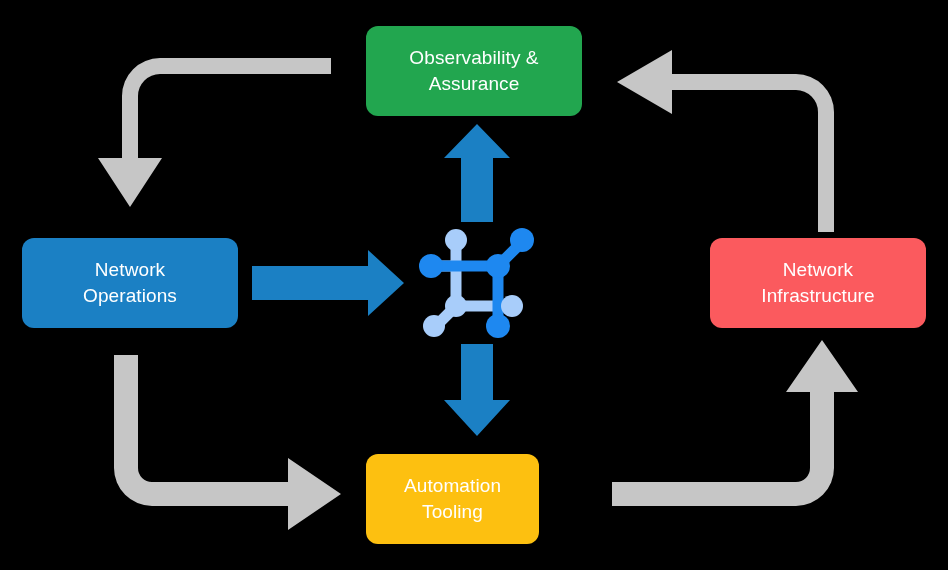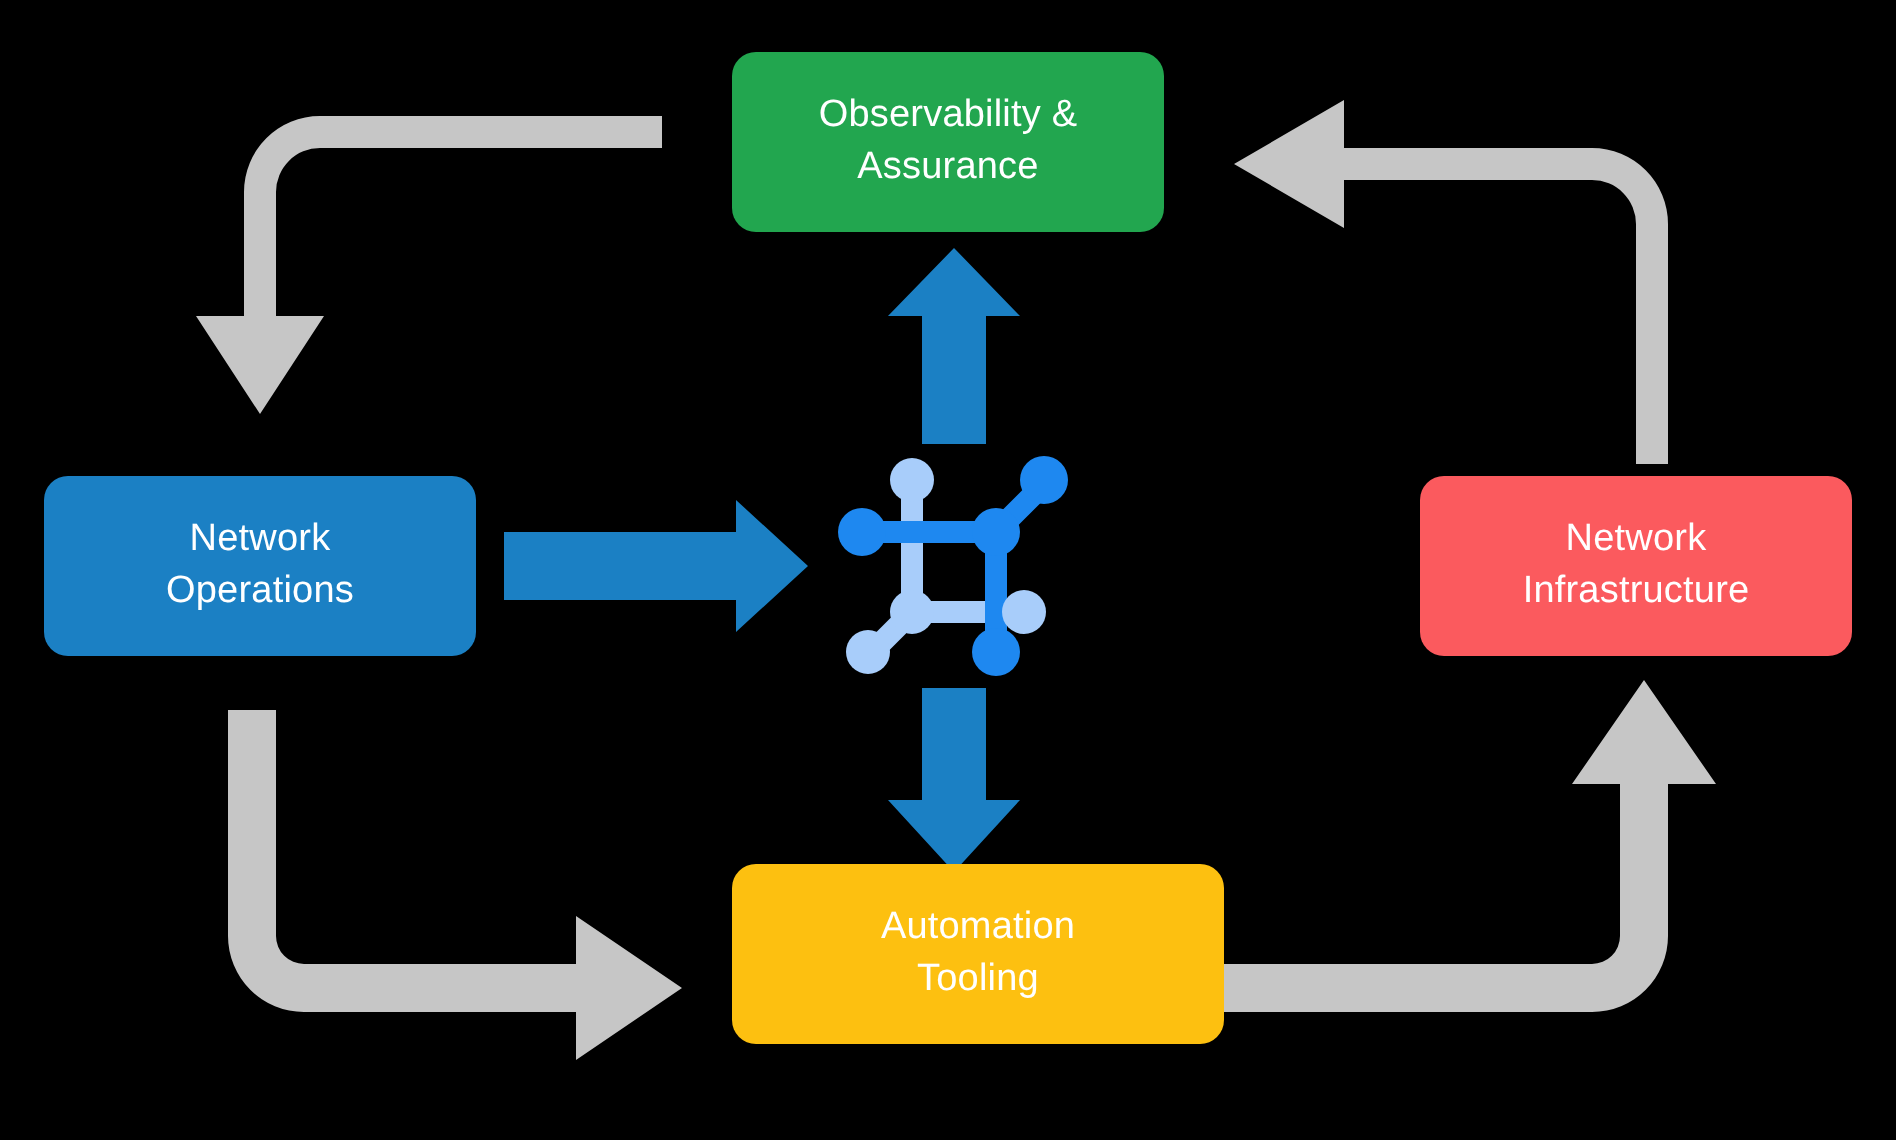--- a/index.html
+++ b/index.html
@@ -51,22 +51,22 @@
   }
   #box-network-infrastructure {
     left: 710px;
     top: 238px;
     width: 216px;
     height: 90px;
     background: #fb5a5e;
   }
   #box-automation-tooling {
     left: 366px;
-    top: 432px;
-    width: 246px;
+    top: 454px;
+    width: 173px;
     height: 90px;
     background: #fdc010;
   }
   .svg-layer {
     position: absolute;
     left: 0;
     top: 0;
     width: 948px;
     height: 570px;
   }

